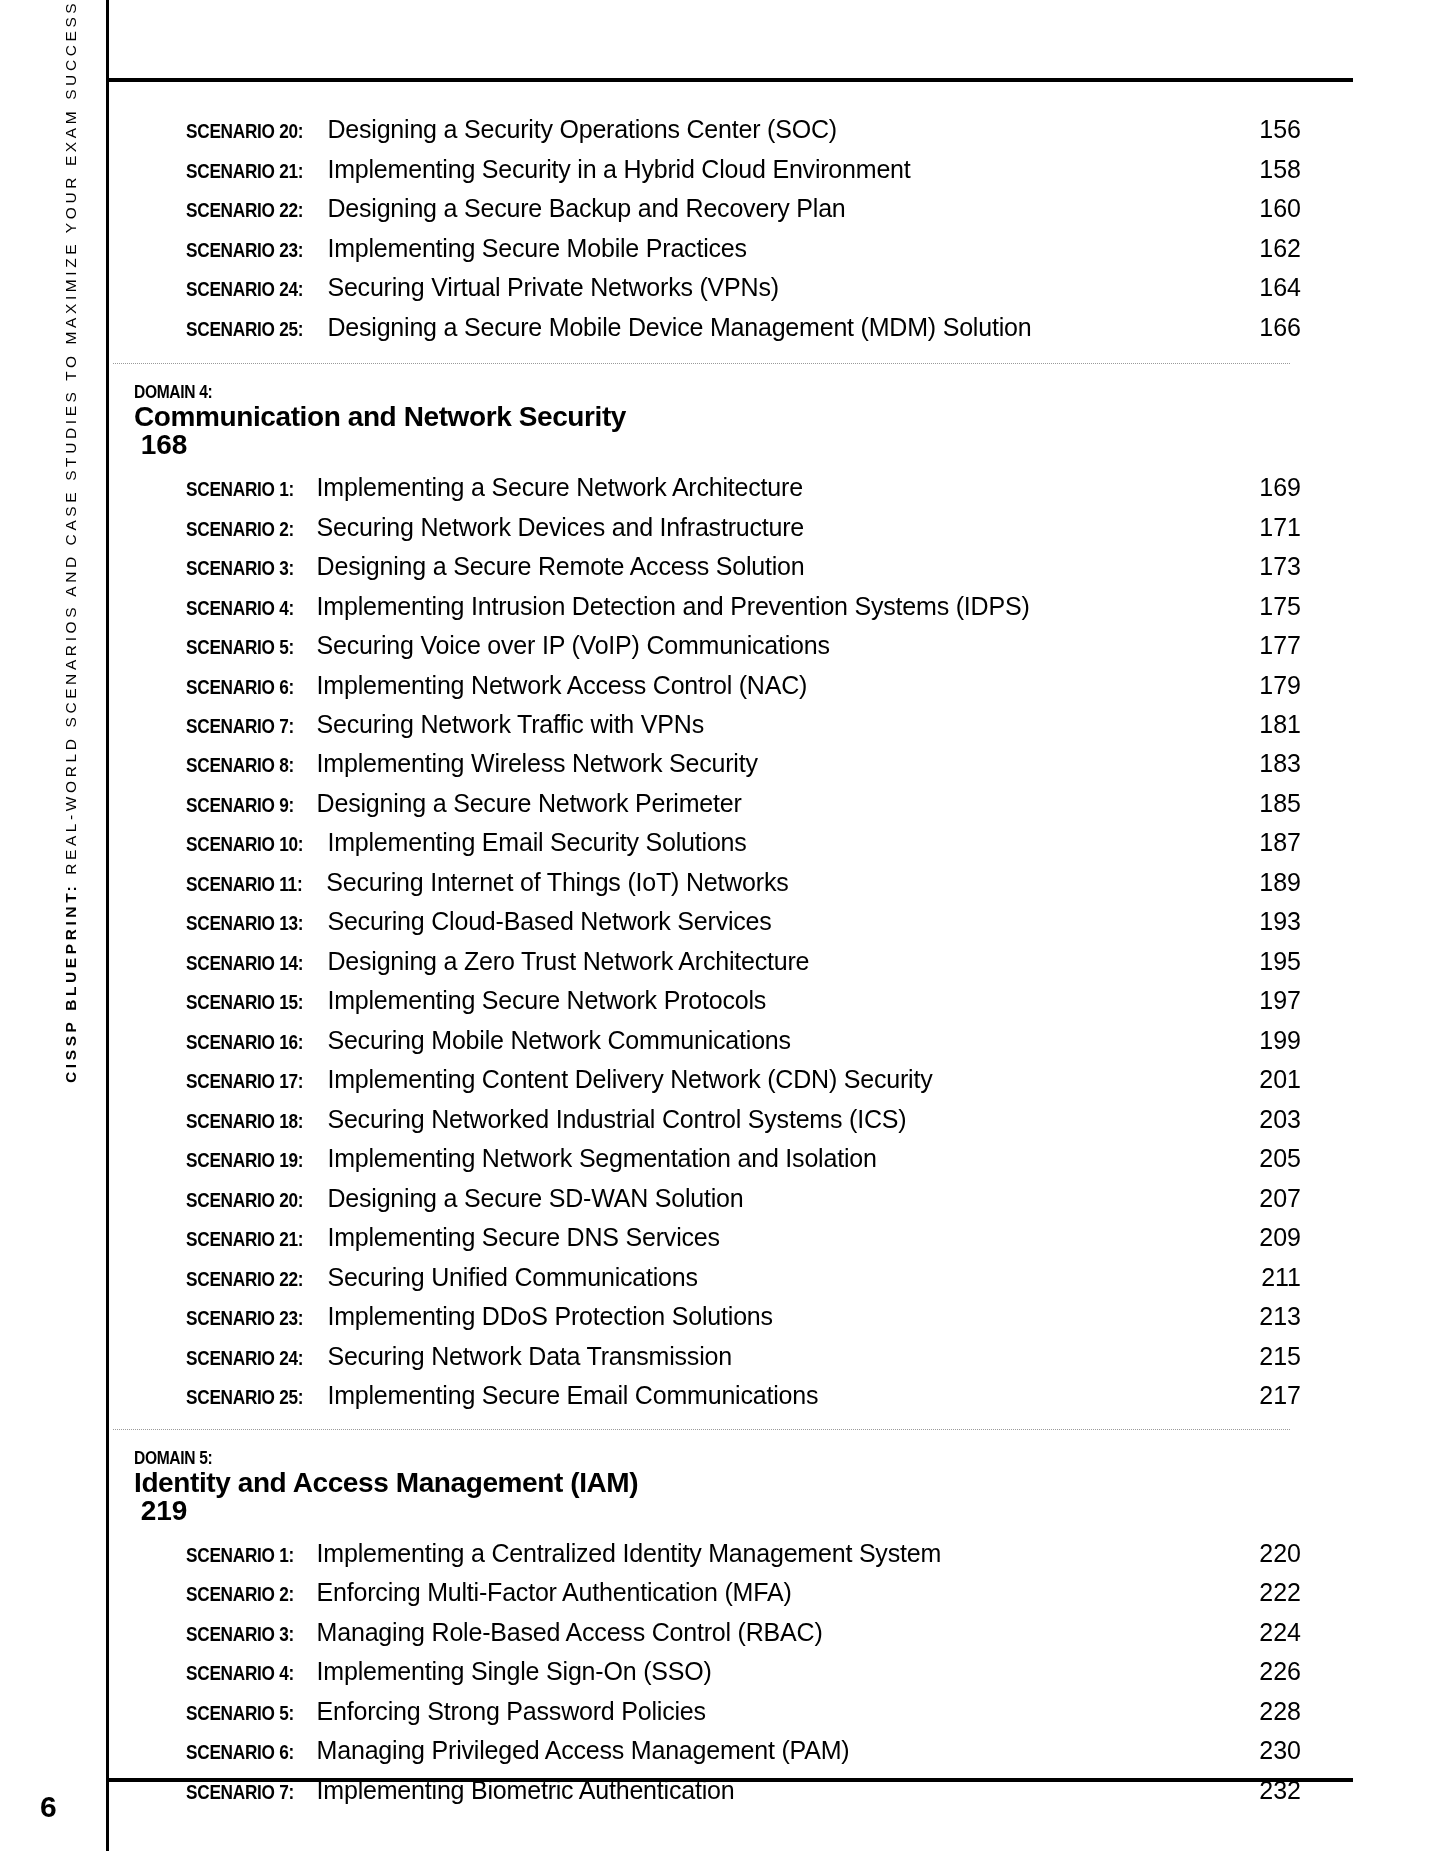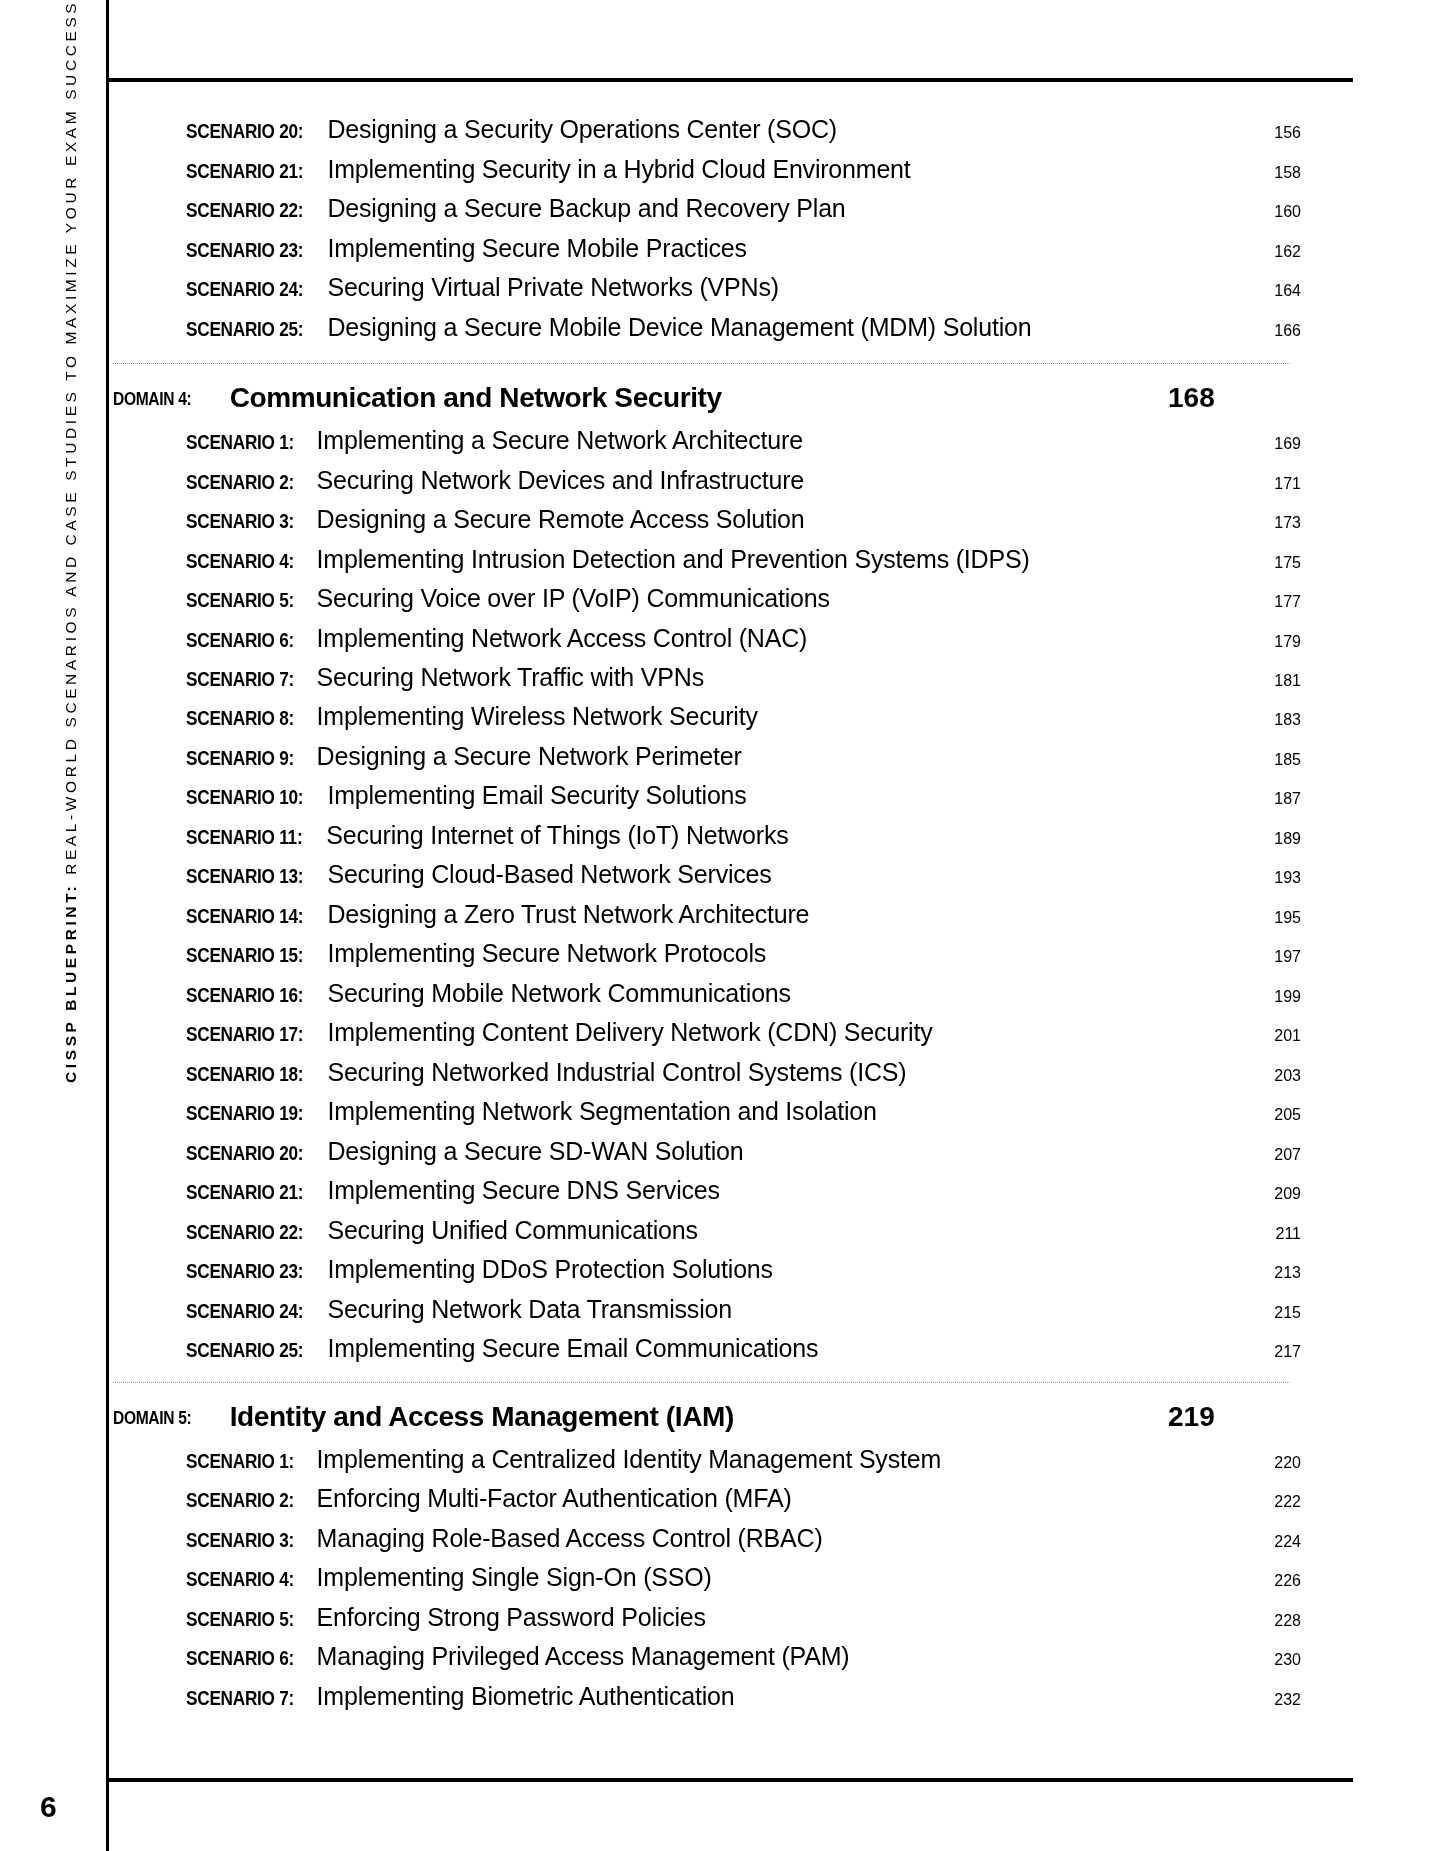--- a/index.html
+++ b/index.html
@@ -119,31 +119,32 @@
     font-size: 25px;
     font-weight: normal;
     letter-spacing: -0.2px;
     white-space: nowrap;
     margin-left: 5px;
   }
   .entry .filler {
     flex: 1 1 auto;
   }
   .entry .page {
-    font-size: 16px;
+    font-size: 25px;
     font-weight: normal;
     text-align: right;
     min-width: 60px;
     white-space: nowrap;
   }
 
   
   .domain {
     padding: 10px 0 9px 0;
     margin-left: -62px;
+    flex-direction: column;
   }
   .domain .dlabel {
     font-size: 19px;
     font-weight: bold;
     letter-spacing: -0.4px;
     white-space: nowrap;
     transform: scaleX(0.82);
     transform-origin: left center;
     display: inline-block;
     position: relative;
@@ -153,21 +154,21 @@
     font-size: 28px;
     font-weight: bold;
     letter-spacing: -0.4px;
     white-space: nowrap;
     margin-left: 21px;
   }
   .domain .filler { flex: 1 1 auto; }
   .domain .dpage {
     font-size: 28px;
     font-weight: bold;
-    text-align: left;
+    text-align: center;
     min-width: 60px;
     white-space: nowrap;
   }
 
   .rule {
     height: 0;
     border-top: 1px dotted #9a9a9a;
     margin: 13px 0 10px -62px;
     width: calc(100% + 62px);
   }

